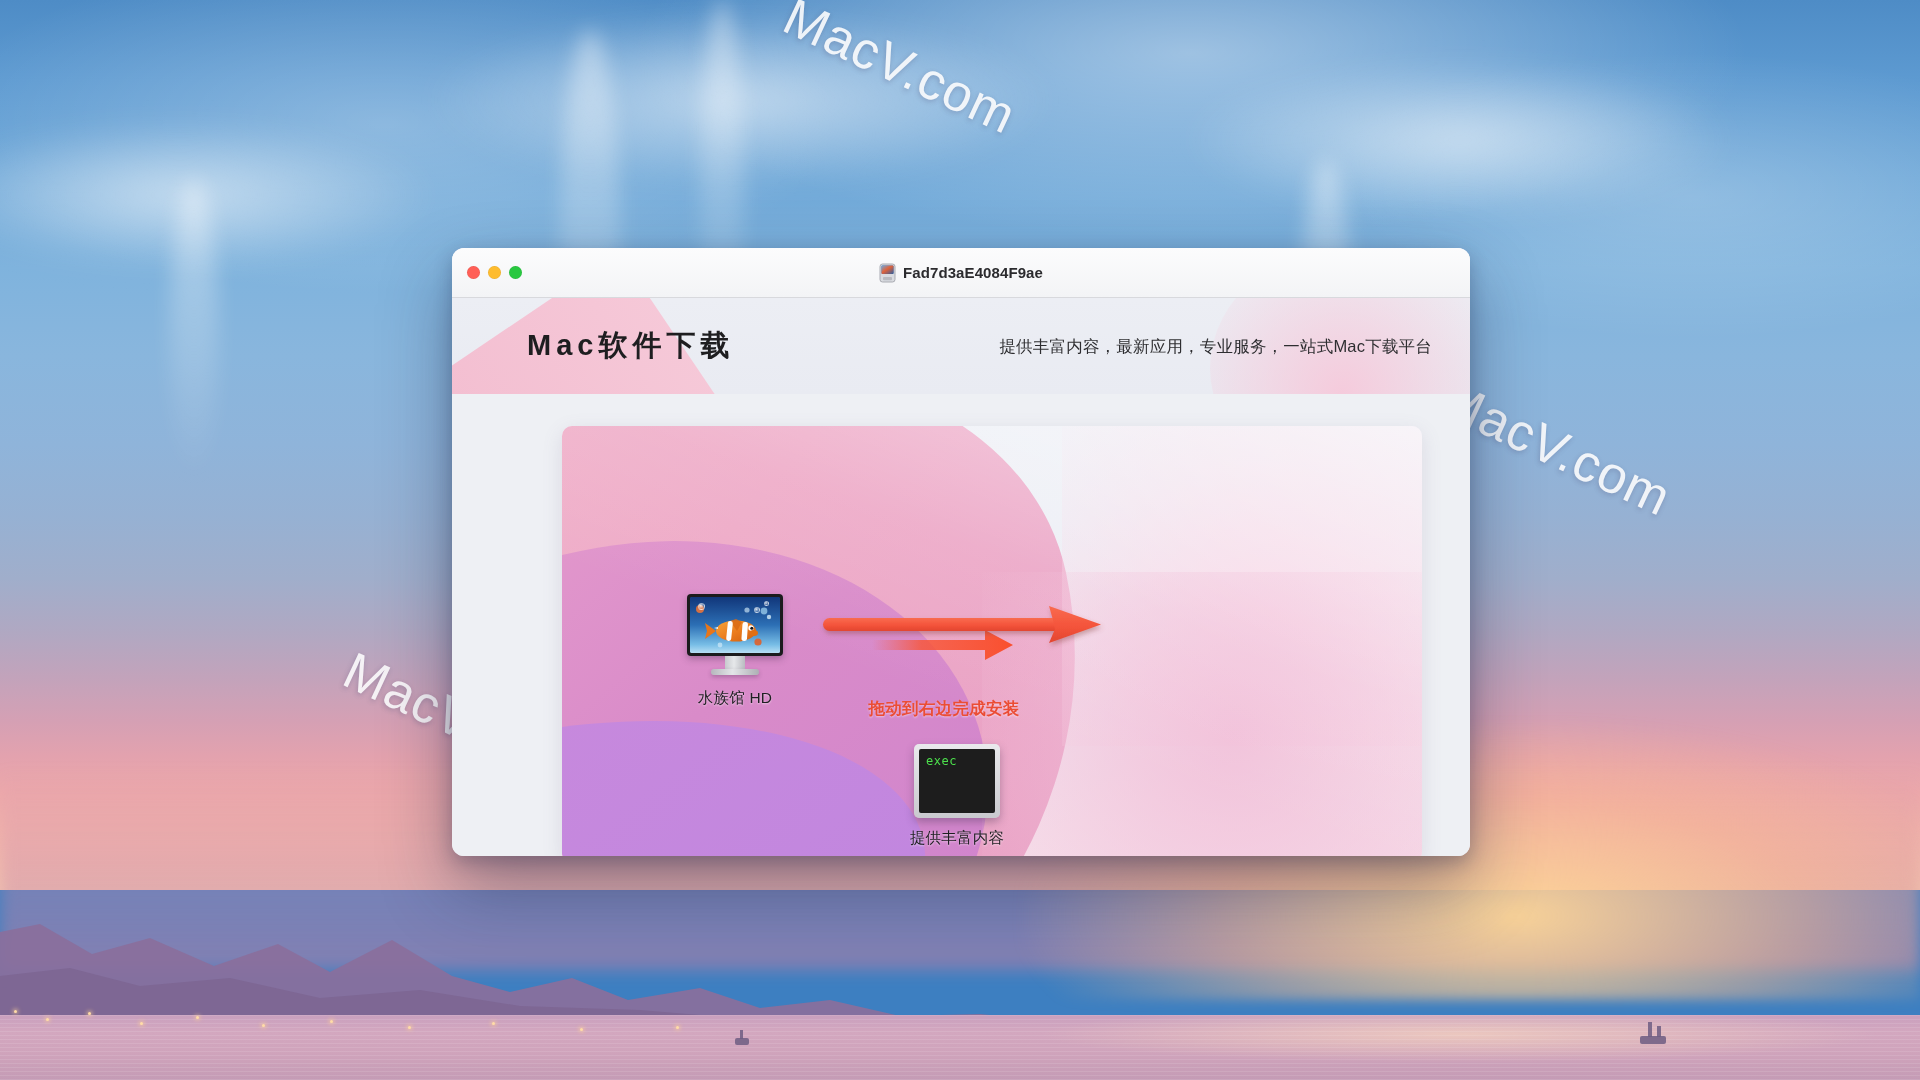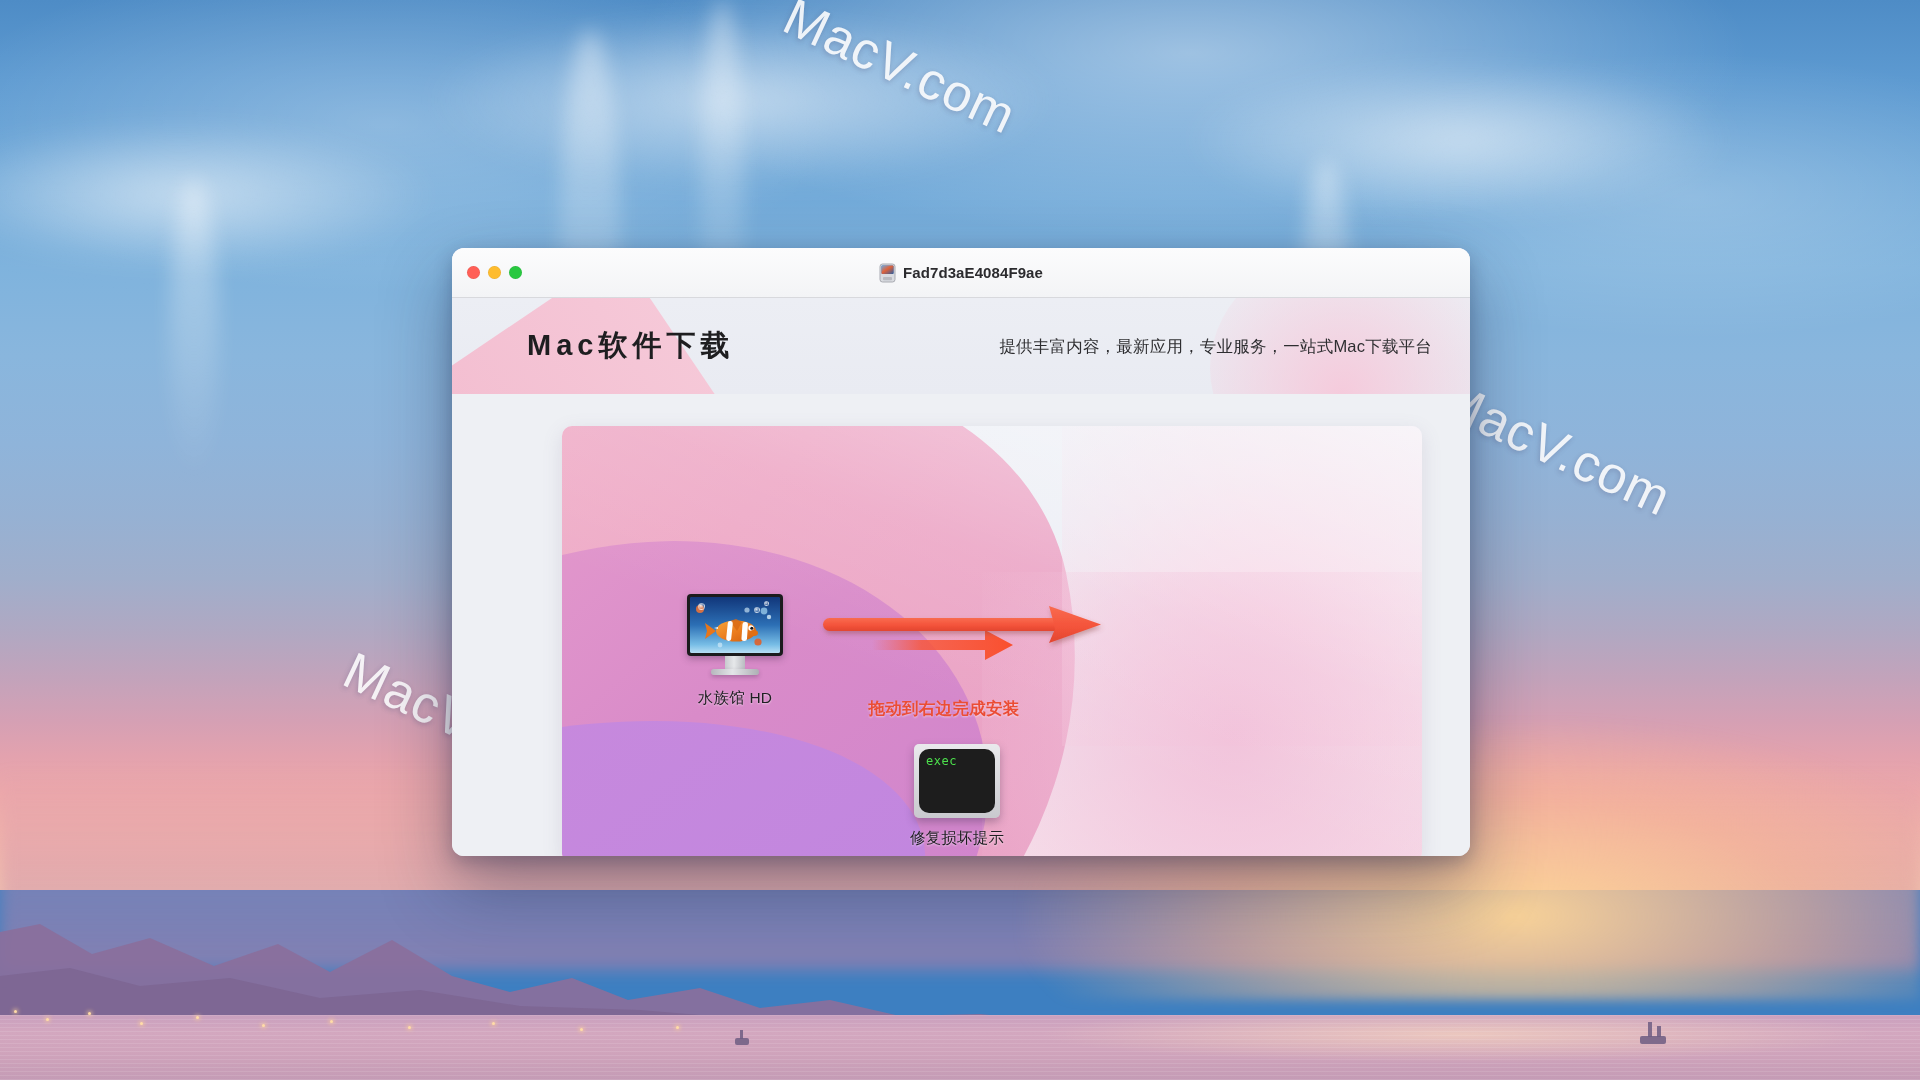--- a/index.html
+++ b/index.html
@@ -225,21 +225,21 @@
   .alias-arrow { position:absolute; left:-4px; bottom:-2px; width:22px; height:24px; }
 
   
   .term { width:86px; height:74px; margin:0 auto; position:relative; }
   .term-frame {
     position:absolute; inset:0; border-radius:5px; padding:5px;
     background:linear-gradient(180deg,#e9e9ec 0%, #c9c9ce 100%);
     box-shadow:0 4px 9px rgba(60,40,70,.34);
   }
   .term-screen {
-    width:100%; height:100%; border-radius:10px; background:#1d1d1d;
+    width:100%; height:100%; border-radius:2px; background:#1d1d1d;
     font-family:"DejaVu Sans Mono","Liberation Mono",monospace;
     color:#4ce04c; font-size:12px; padding:5px 0 12px 7px; text-align:left;
     letter-spacing:.5px;
   }
 
   
   #arrow-group { position:absolute; left:255px; top:176px; width:300px; height:74px; z-index:4; }
   #drag-hint {
     position:absolute; left:232px; top:272px; width:300px; text-align:center;
     font-size:16.5px; font-weight:700; color:#eb4d35; letter-spacing:.3px;
@@ -413,18 +413,18 @@
 
       <div id="drag-hint">拖动到右边完成安装</div>
 
 
       <div class="icon-cell" id="exec-icon-cell">
         <div class="term">
           <div class="term-frame">
             <div class="term-screen">exec</div>
           </div>
         </div>
-        <div class="icon-label">修复损坏提示</div>
+        <div class="icon-label">提供丰富内容</div>
       </div>
 
     </div>
   </div>
 </div>
 
 </body></html>

